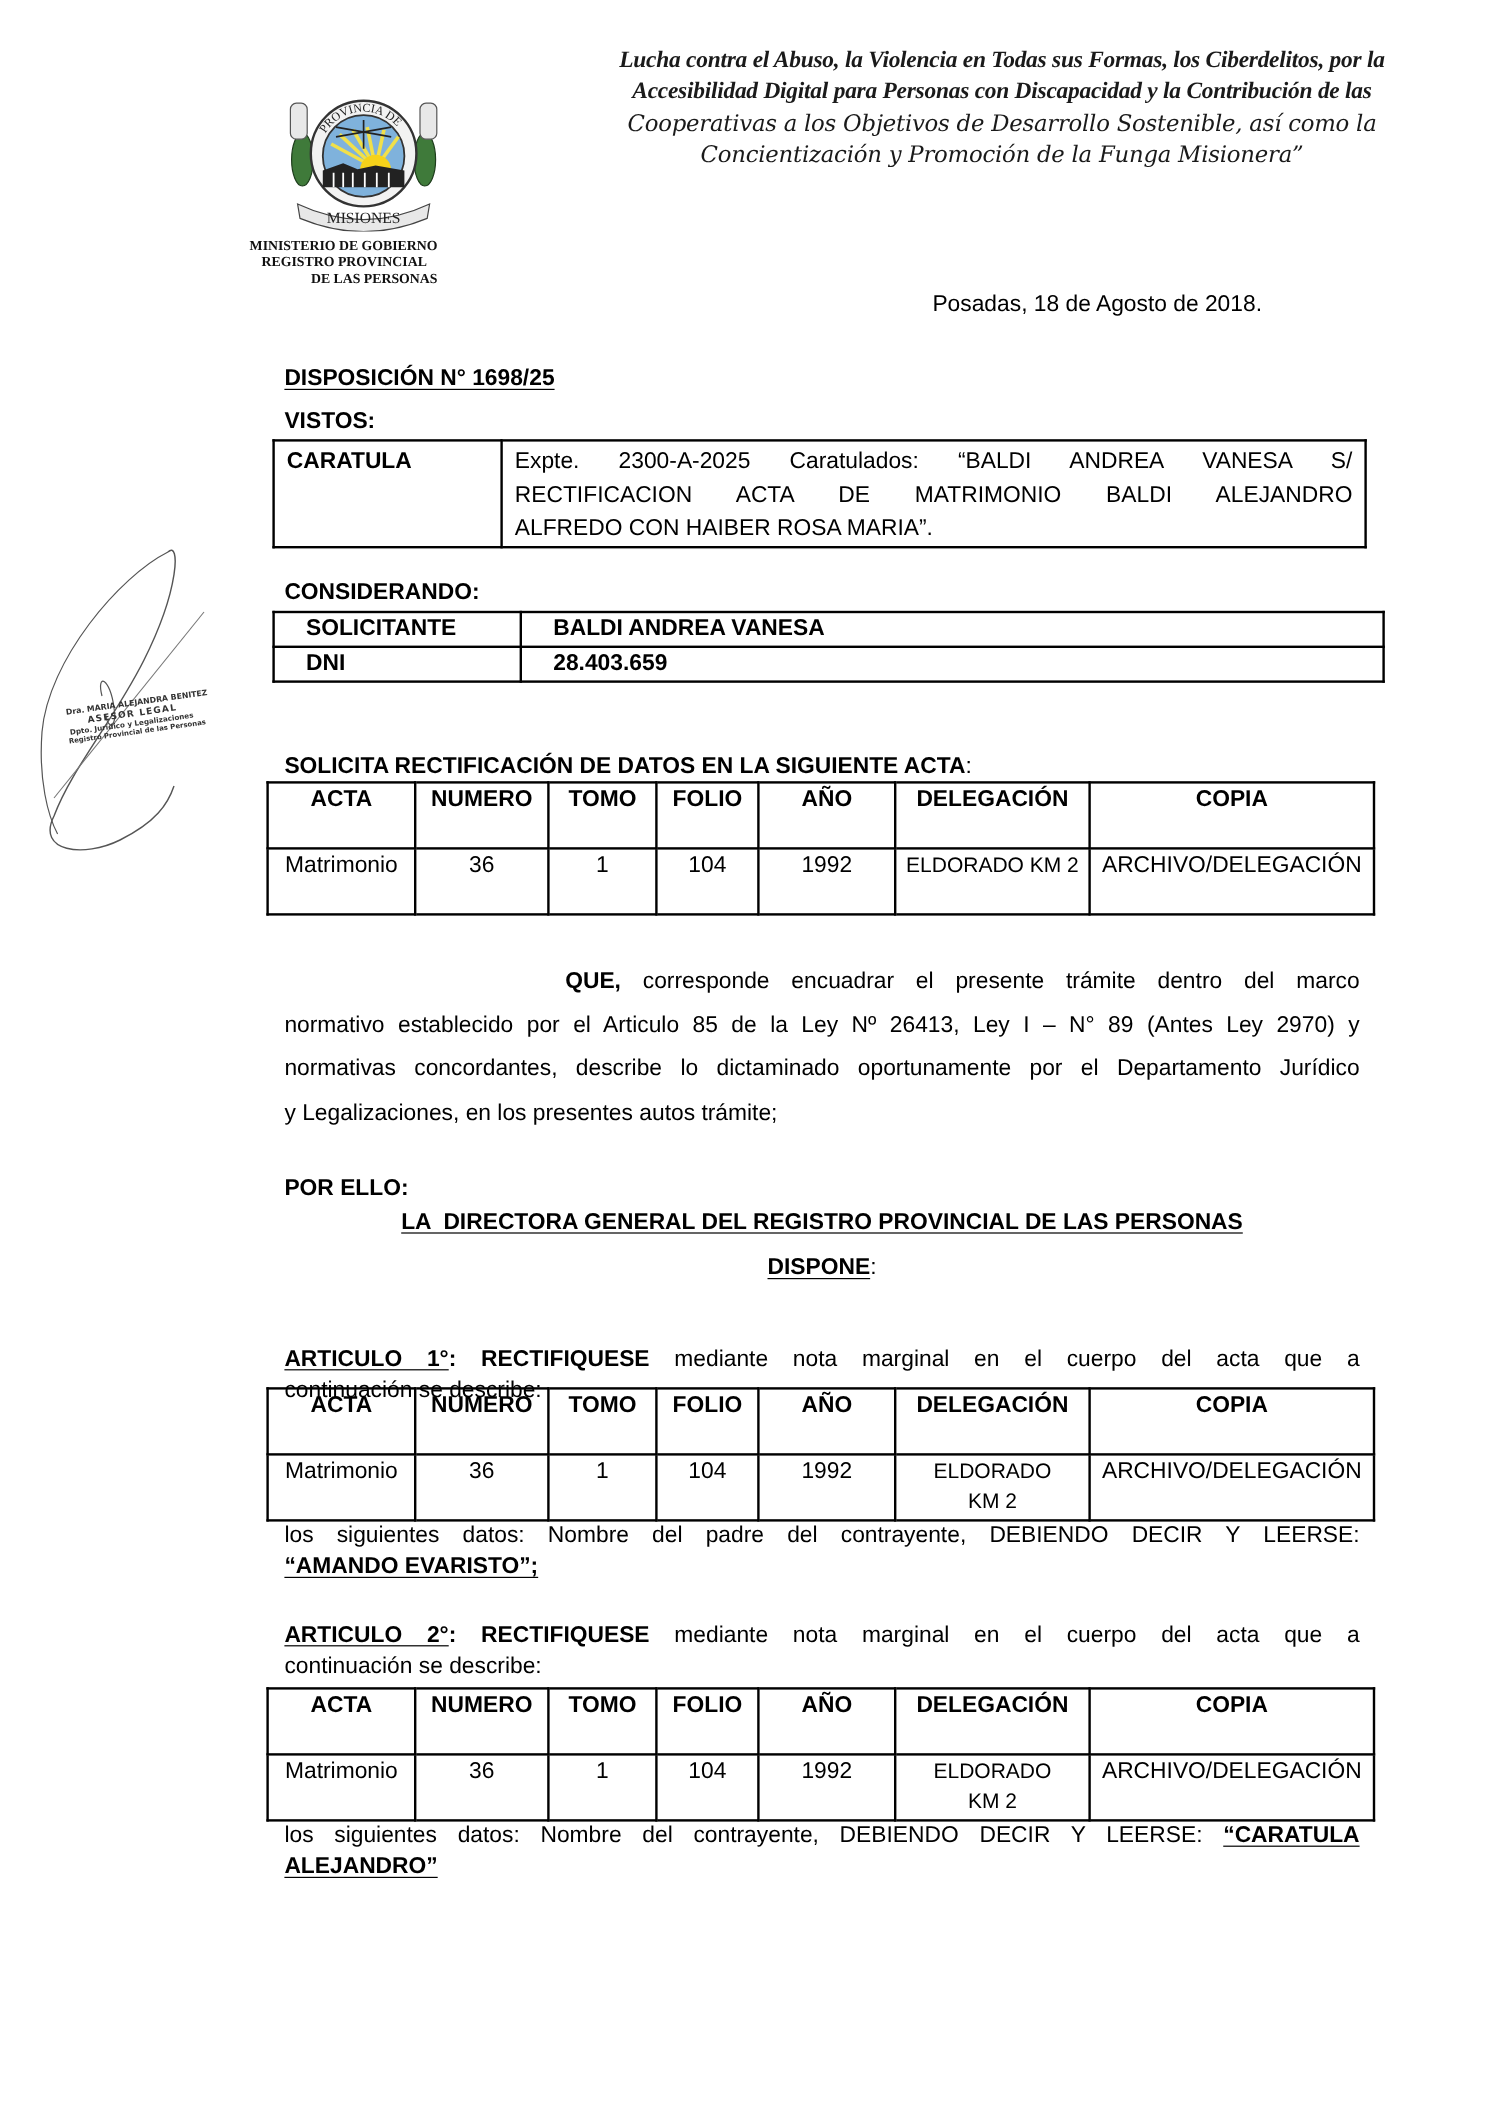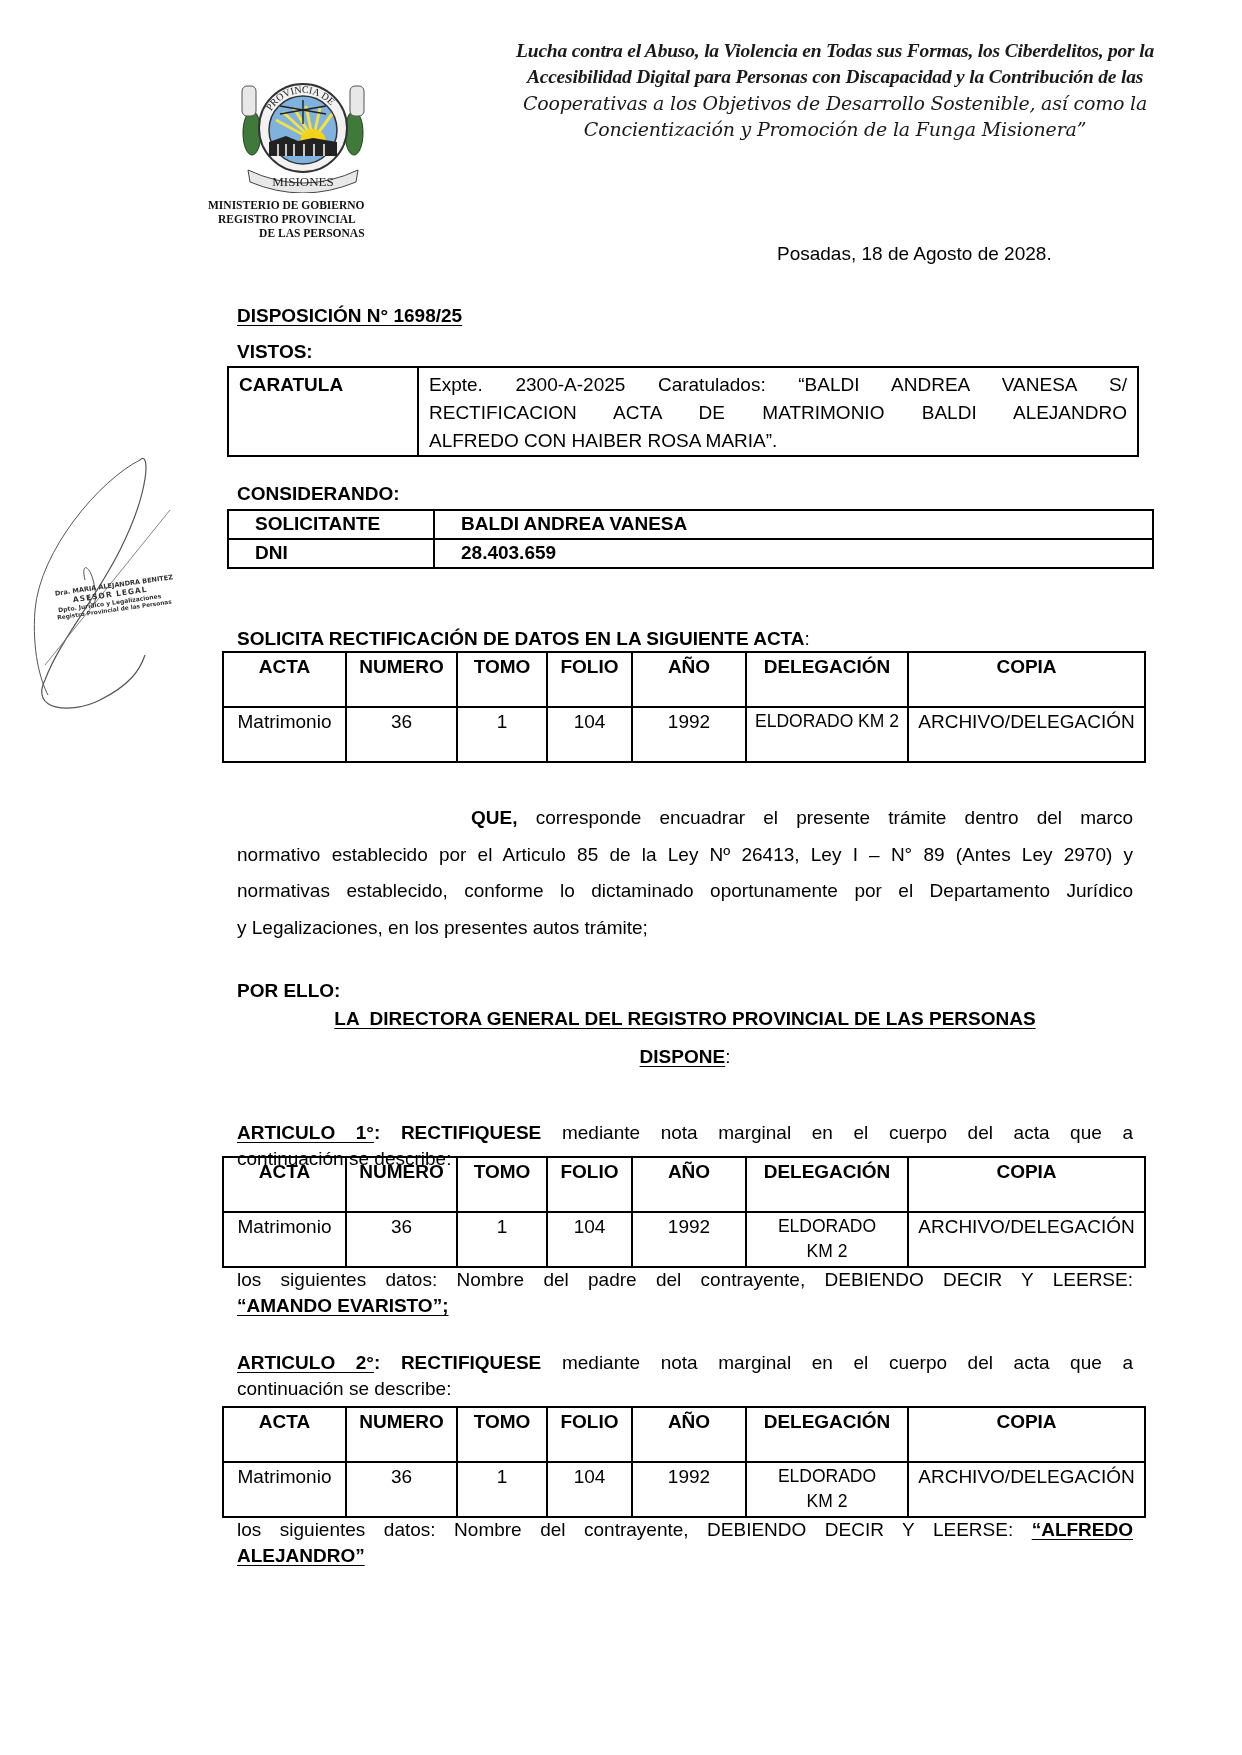--- a/index.html
+++ b/index.html
@@ -126,21 +126,21 @@
     <text x="65" y="108" text-anchor="middle" font-family="Liberation Serif, serif" font-size="13" fill="#222">MISIONES</text>
   </svg>
 </div>
 
 <div class="abs ministry">
   <div class="l1">MINISTERIO DE GOBIERNO</div>
   <div class="l2">REGISTRO PROVINCIAL</div>
   <div class="l3">DE LAS PERSONAS</div>
 </div>
 
-<div class="abs date">Posadas, 18 de Agosto de 2028.</div>
+<div class="abs date">Posadas, 18 de Agosto de 2018.</div>
 
 <div class="abs signature">
   <svg width="200" height="280" viewBox="0 0 200 280">
     <path d="M140 20 C150 10 150 50 120 110 C95 160 60 200 45 240 C30 270 70 275 100 260 C130 245 140 230 145 215" fill="none" stroke="#555" stroke-width="1.2"></path>
     <path d="M140 20 C100 40 40 110 35 170 C32 210 40 240 48 255" fill="none" stroke="#555" stroke-width="1"></path>
     <line x1="45" y1="225" x2="170" y2="70" stroke="#777" stroke-width="0.9"></line>
     <path d="M85 140 C80 120 92 125 95 150 C98 165 90 170 88 155" fill="none" stroke="#555" stroke-width="1"></path>
     <g font-family="DejaVu Sans, sans-serif" font-weight="bold" fill="#333" transform="rotate(-8 110 150)">
       <text x="55" y="148" font-size="6.5">Dra. MARIA ALEJANDRA BENITEZ</text>
       <text x="72" y="157" font-size="7.5" letter-spacing="1">ASESOR LEGAL</text>
@@ -211,21 +211,21 @@
     <td>1992</td>
     <td class="small">ELDORADO KM 2</td>
     <td style="word-break:break-all">ARCHIVO/DELEGACIÓN</td>
   </tr>
 </tbody>
   </table>
 
 <div class="abs para que">
   <span class="just-line"><span class="indent"></span><b>QUE,</b> <span>corresponde encuadrar el presente trámite dentro del marco</span></span>
   <span class="just-line">normativo establecido por el Articulo 85 de la Ley Nº 26413, Ley I – N° 89 (Antes Ley 2970) y</span>
-  <span class="just-line">normativas establecido, conforme lo dictaminado oportunamente por el Departamento Jurídico</span>
+  <span class="just-line">normativas concordantes, describe lo dictaminado oportunamente por el Departamento Jurídico</span>
   <span style="display:block">y Legalizaciones, en los presentes autos trámite;</span>
 </div>
 
 <div class="abs h porello">POR ELLO:</div>
 <div class="abs directora u" style="white-space:pre">LA  DIRECTORA GENERAL DEL REGISTRO PROVINCIAL DE LAS PERSONAS</div>
 <div class="abs dispone"><b class="u">DISPONE</b><span>:</span></div>
 
 <div class="abs para art art1">
   <span class="just-line"><b class="u">ARTICULO 1°</b><b>:</b> <b>RECTIFIQUESE</b> <span>mediante nota marginal en el cuerpo del acta que a</span></span>
   <span style="display:block">continuación se describe:</span>
@@ -299,15 +299,15 @@
     <td>1</td>
     <td>104</td>
     <td>1992</td>
     <td class="small" style="padding:1px 22px 0">ELDORADO KM 2</td>
     <td style="word-break:break-all">ARCHIVO/DELEGACIÓN</td>
   </tr>
 </tbody>
   </table>
 
 <div class="abs para tail tail2">
-  <span class="just-line"><span>los siguientes datos: Nombre del contrayente, DEBIENDO DECIR Y LEERSE:</span> <b class="u">“ALFREDO</b></span>
+  <span class="just-line"><span>los siguientes datos: Nombre del contrayente, DEBIENDO DECIR Y LEERSE:</span> <b class="u">“CARATULA</b></span>
   <b class="u" style="display:block">ALEJANDRO”</b>
 </div>
 
 </body></html>

